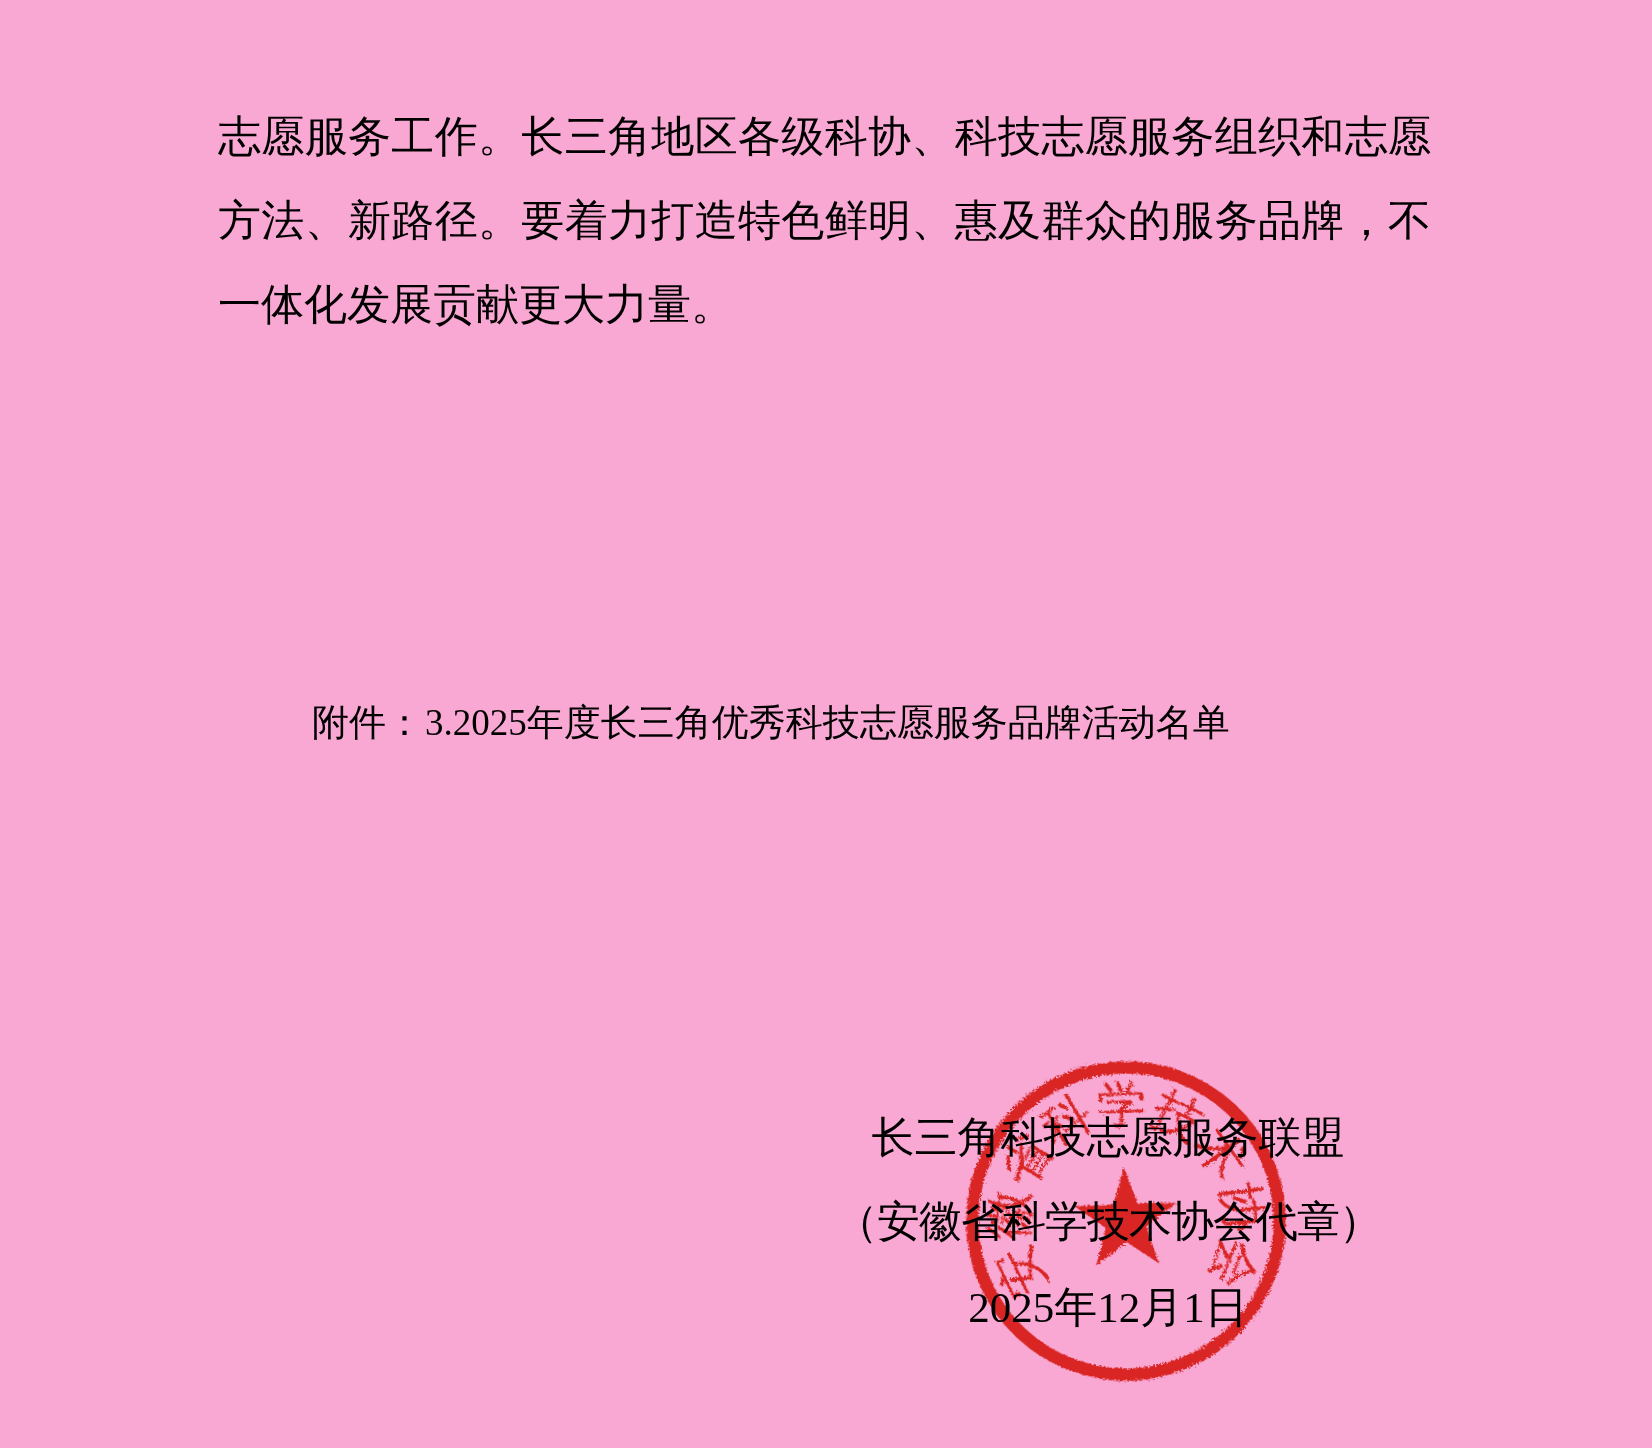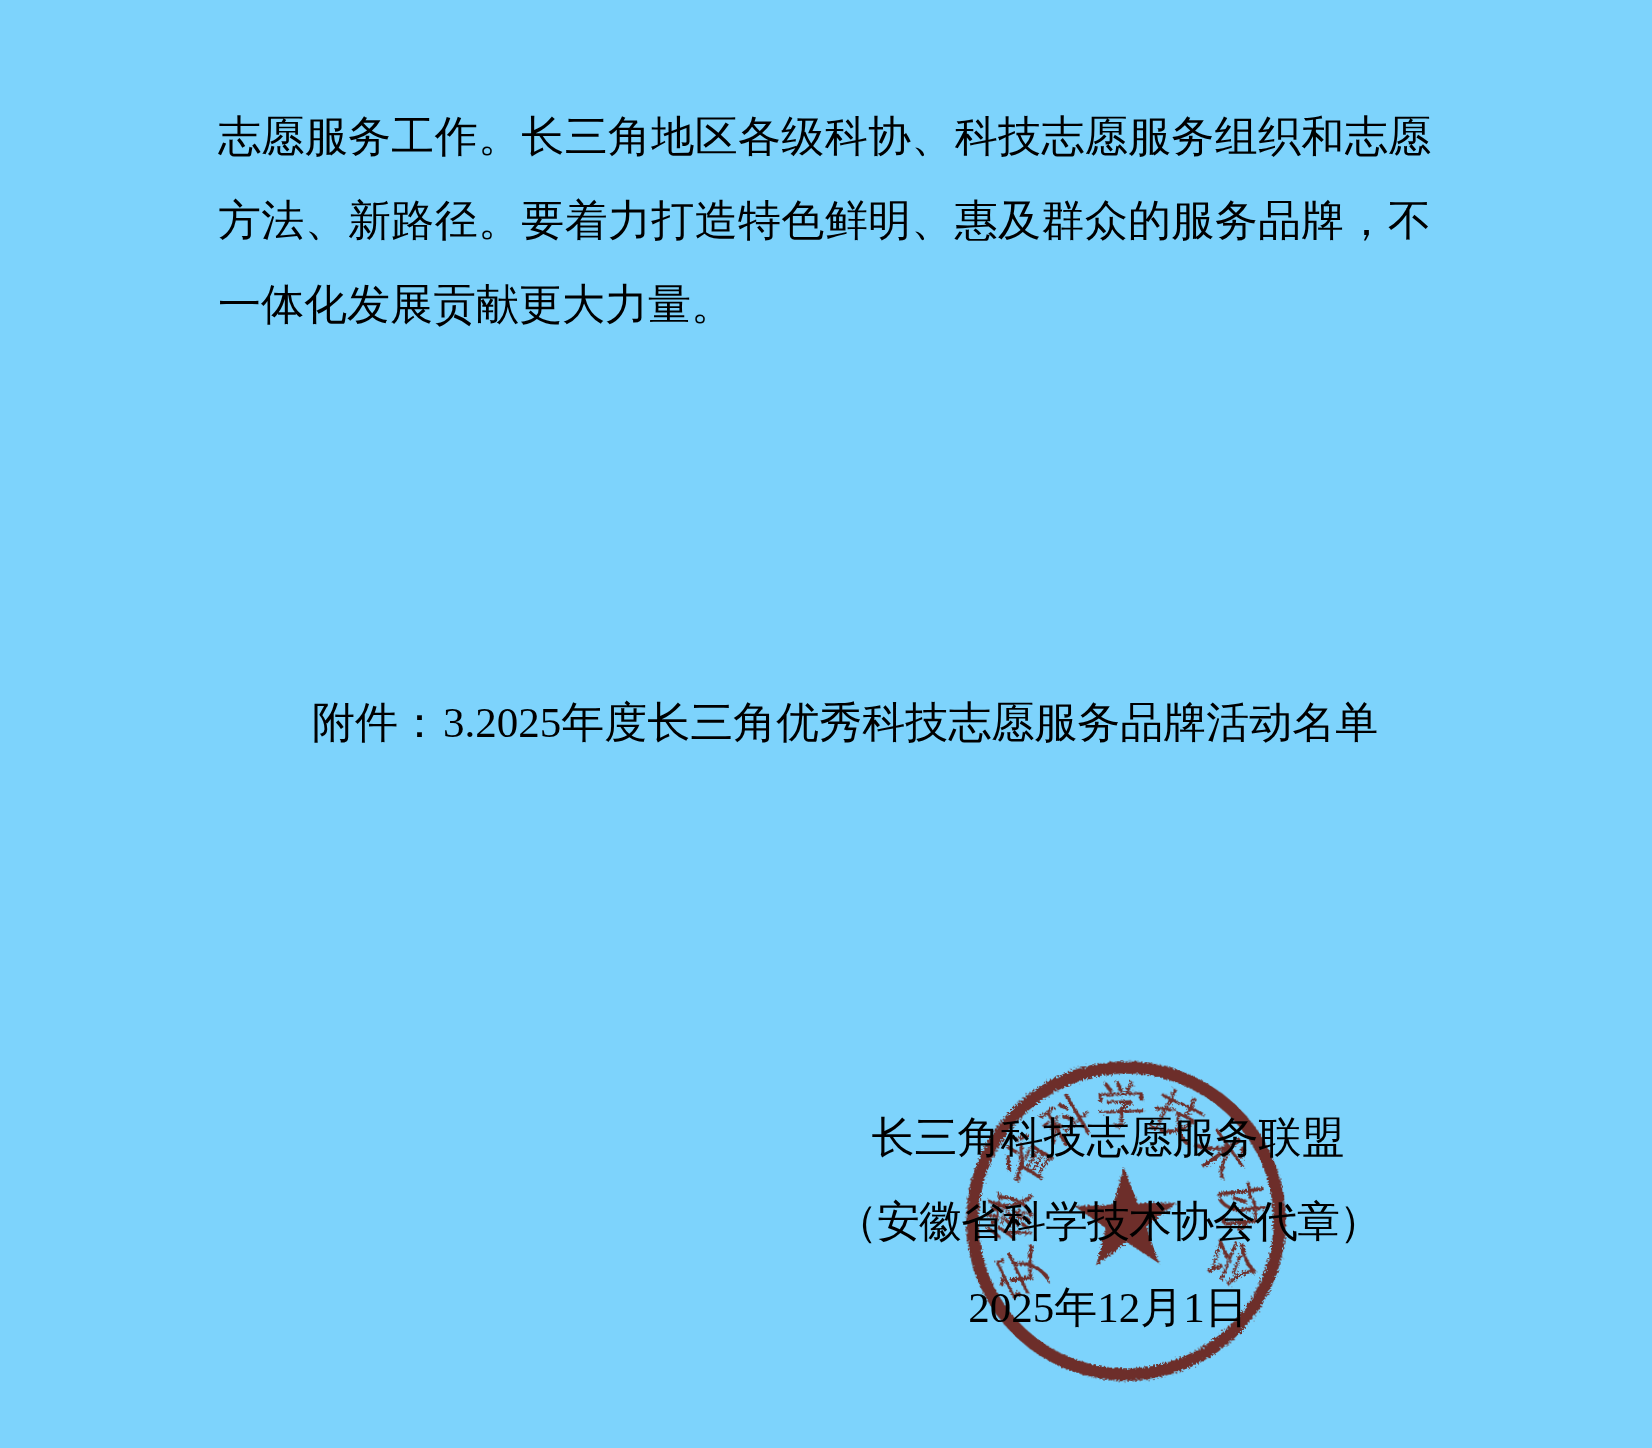--- a/index.html
+++ b/index.html
@@ -1,36 +1,36 @@
 <!DOCTYPE html>
 <html><head>
 <meta charset="utf-8">
 <style>
   html,body{margin:0;padding:0;background:#ffffff;}
   .page{
     position:relative;
     width:1652px;height:1448px;
-    background:#7dd3fc;
+    background:#f9a8d4;
     font-family:"Liberation Serif","DejaVu Serif",serif;
     color:#000;
     overflow:hidden;
   }
   .body-text{
     position:absolute;left:218px;top:95px;width:1213px;
     font-size:43px;line-height:84px;
   }
   .body-text .line{
     width:1213px;height:84px;
     text-align:justify;text-align-last:justify;
     white-space:nowrap;
   }
   .body-text .line.last{text-align-last:left;}
   .attachment{
     position:absolute;left:312px;top:680px;
-    font-size:43px;line-height:86px;
+    font-size:37px;line-height:86px;
     display:flex;align-items:flex-start;text-align:center;
   }
   .att-label{white-space:nowrap;margin-right:2px;}
   .att-items .att-item{white-space:nowrap;height:86px;}
   .sig-line{
     position:absolute;left:1108px;transform:translateX(-50%);
     font-size:43px;line-height:1.2;white-space:nowrap;text-align:right;
   }
   .sig-org{top:1112px;}
   .sig-note{top:1196px;letter-spacing:-1px;}

